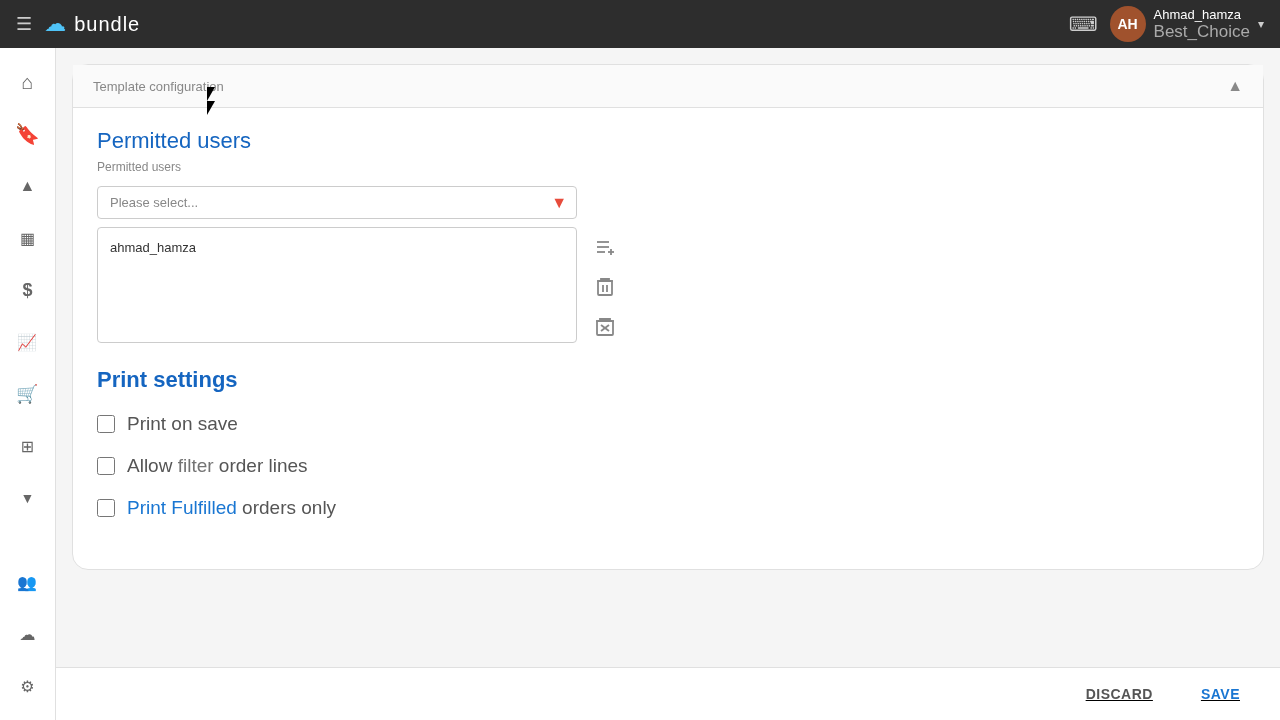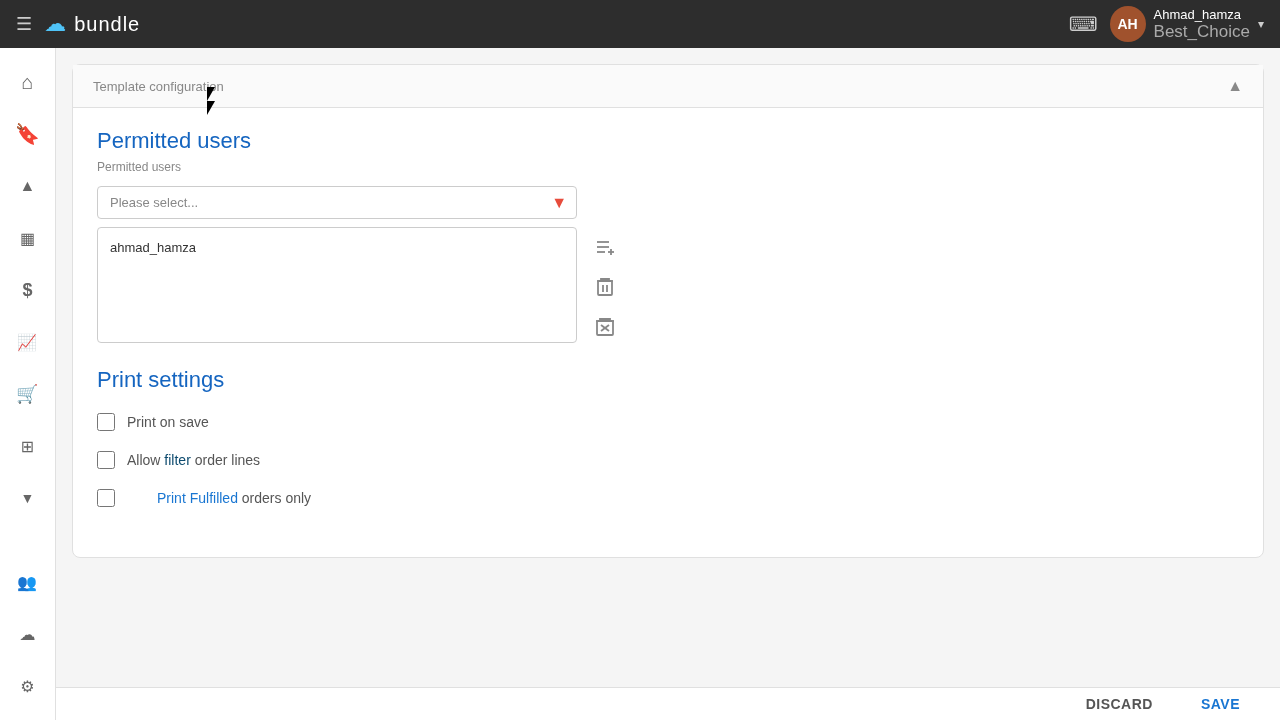--- a/index.html
+++ b/index.html
@@ -61,21 +61,21 @@
       flex: 1;
       overflow-y: auto;
       padding: 0;
       background: #f5f5f5;
     }
 
     
     .card {
       background: white;
       margin: 16px;
-      border-radius: 8px;
+      border-radius: 16px;
       border: 1px solid #e0e0e0;
     }
 
     
     .template-config-header {
       display: flex;
       align-items: center;
       justify-content: space-between;
       padding: 12px 20px;
       border-bottom: 1px solid #e0e0e0;
@@ -170,55 +170,56 @@
       font-size: 18px;
       display: flex;
       align-items: center;
       justify-content: center;
       border-radius: 3px;
     }
 
     
     .print-settings-title {
       font-size: 22px;
-      font-weight: 400;
+      font-weight: 700;
       color: #1565c0;
       margin-bottom: 20px;
     }
 
     
     .checkbox-row {
       display: flex;
       align-items: center;
       gap: 12px;
       margin-bottom: 20px;
     }
     .checkbox-input {
       width: 18px;
       height: 18px;
       cursor: pointer;
       accent-color: #1565c0;
       flex-shrink: 0;
     }
     .checkbox-label {
-      font-size: 14px;
+      font-size: 19px;
       color: #555;
       cursor: pointer;
     }
     .checkbox-label .link { color: #1976d2; cursor: pointer; }
 
     
     .footer {
       background: white;
       border-top: 1px solid #e0e0e0;
-      padding: 0 24px;
+      padding: 10px 24px;
       display: flex;
       justify-content: flex-end;
       gap: 16px;
       flex-shrink: 0;
+      text-decoration: underline;
     }
     .btn-discard {
       background: none;
       border: none;
       color: #555;
       font-size: 14px;
       font-weight: 600;
       cursor: pointer;
       padding: 8px 16px;
       letter-spacing: 0.5px;
@@ -361,28 +362,28 @@
           <div class="checkbox-row">
             <input type="checkbox" class="checkbox-input" id="print-on-save" style="">
             <label class="checkbox-label" for="print-on-save">Print on save</label>
           </div>
 
 
 
           <div class="checkbox-row">
             <input type="checkbox" class="checkbox-input" id="allow-filter" style="">
             <label class="checkbox-label" for="allow-filter">
-              <span style="color:#555;">Allow <span style="color:#0c4a6e;">filter</span> order lines</span>
+              <span style="color:#555;">Allow <span style="color:#737373;">filter</span> order lines</span>
             </label>
           </div>
 
           <div class="checkbox-row">
             <input type="checkbox" class="checkbox-input" id="print-fulfilled" style="">
             <label class="checkbox-label" for="print-fulfilled">
-              <span style="color:#555;margin-left:30px;"><span style="color:#1976d2;">Print</span> <span style="color:#1976d2;">Fulfilled</span> orders only</span>
+              <span style="color:#555;"><span style="color:#1976d2;">Print</span> <span style="color:#1976d2;">Fulfilled</span> orders only</span>
             </label>
           </div>
 
         </div>
       </div>
     </div>
 
     <div class="footer">
       <button class="btn-discard">DISCARD</button>
       <button class="btn-save">SAVE</button>

